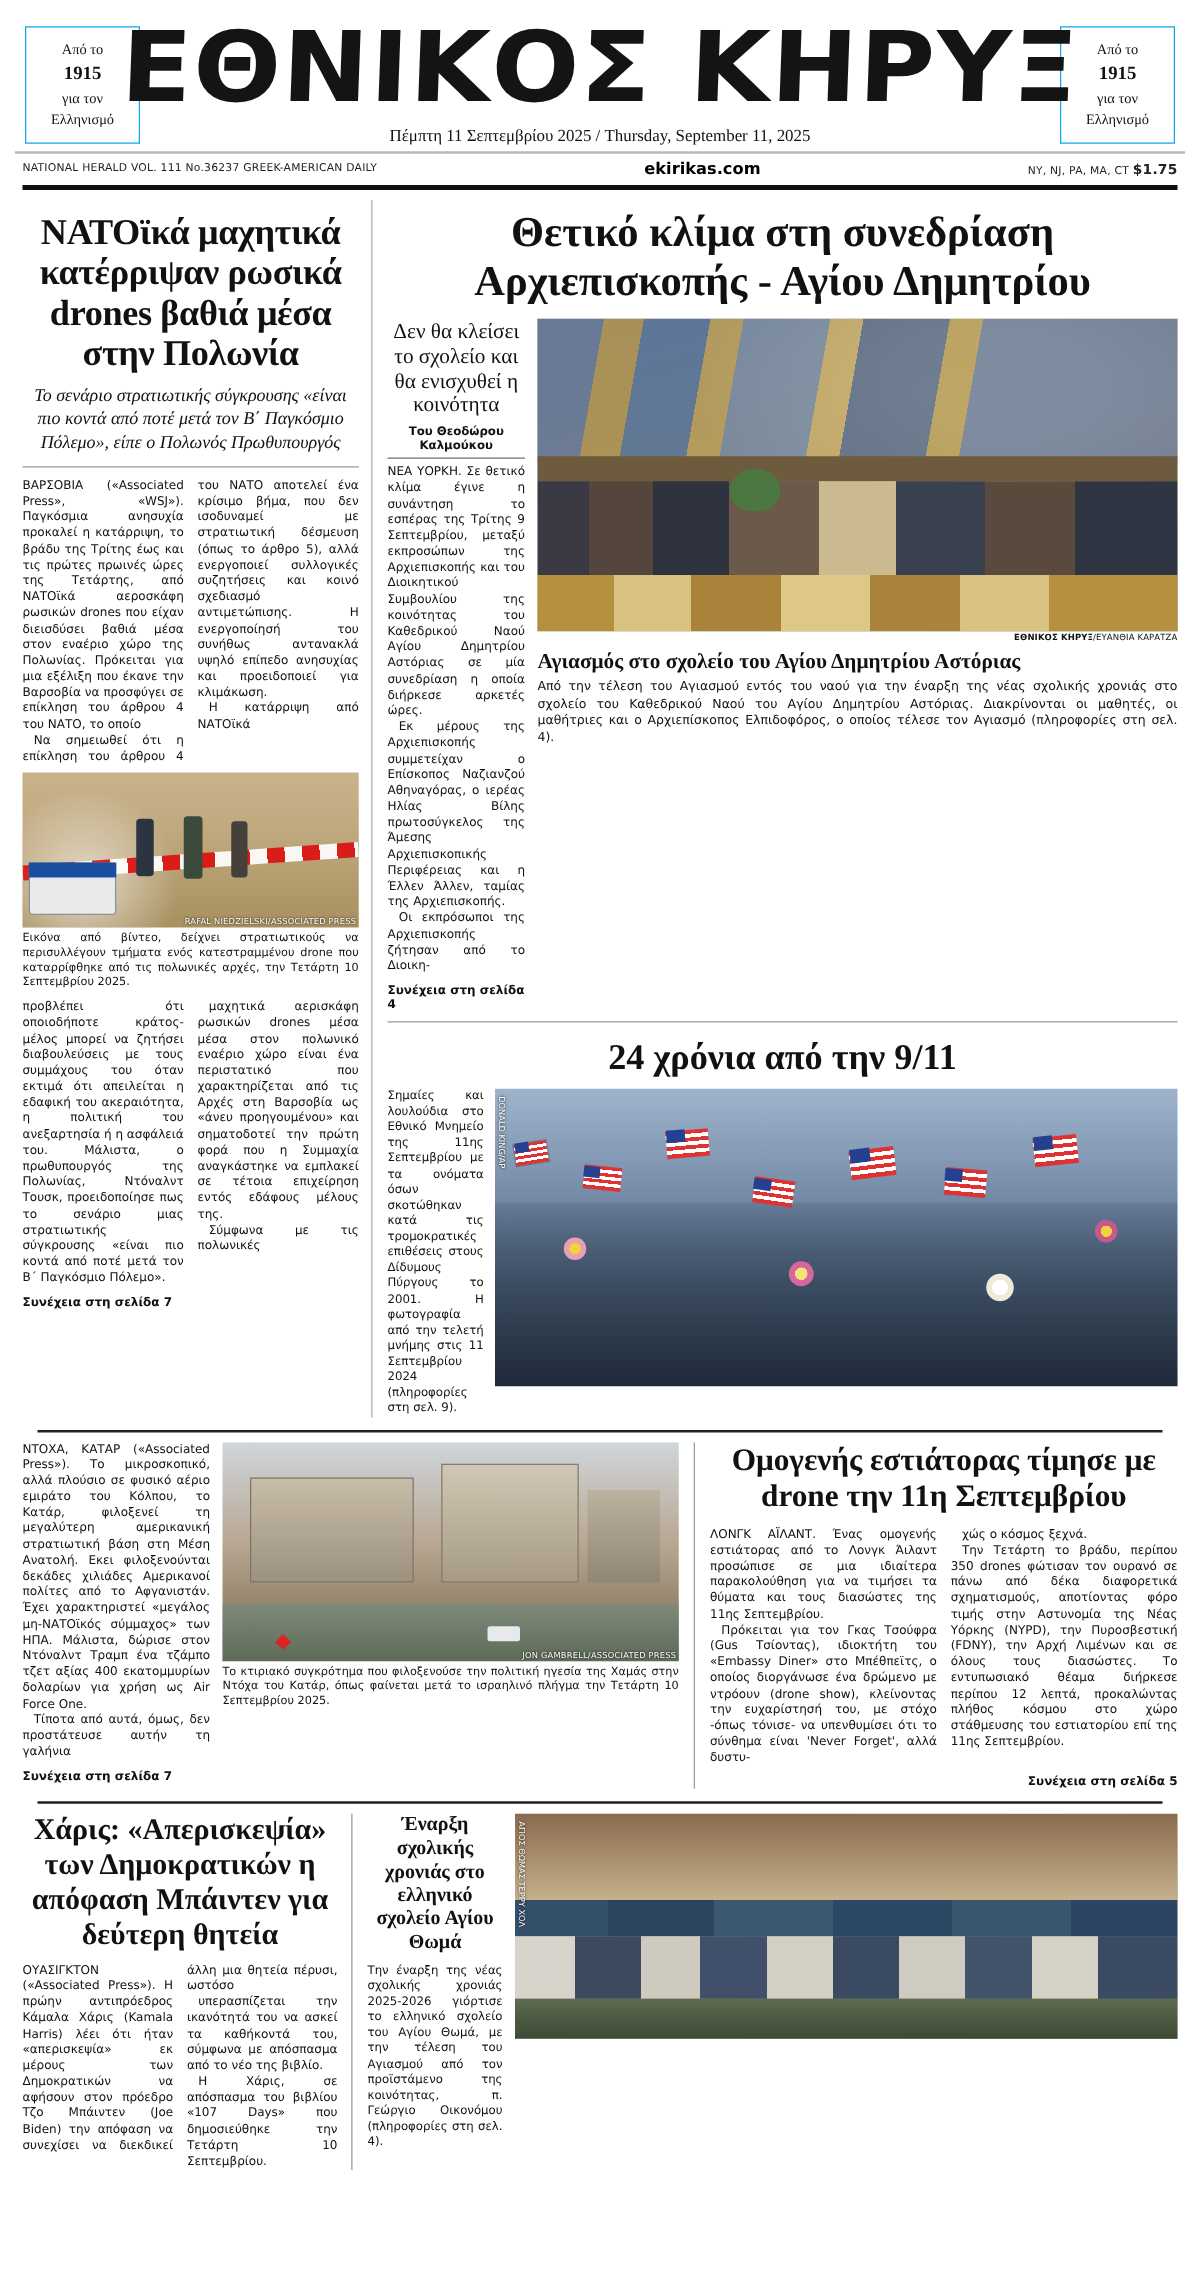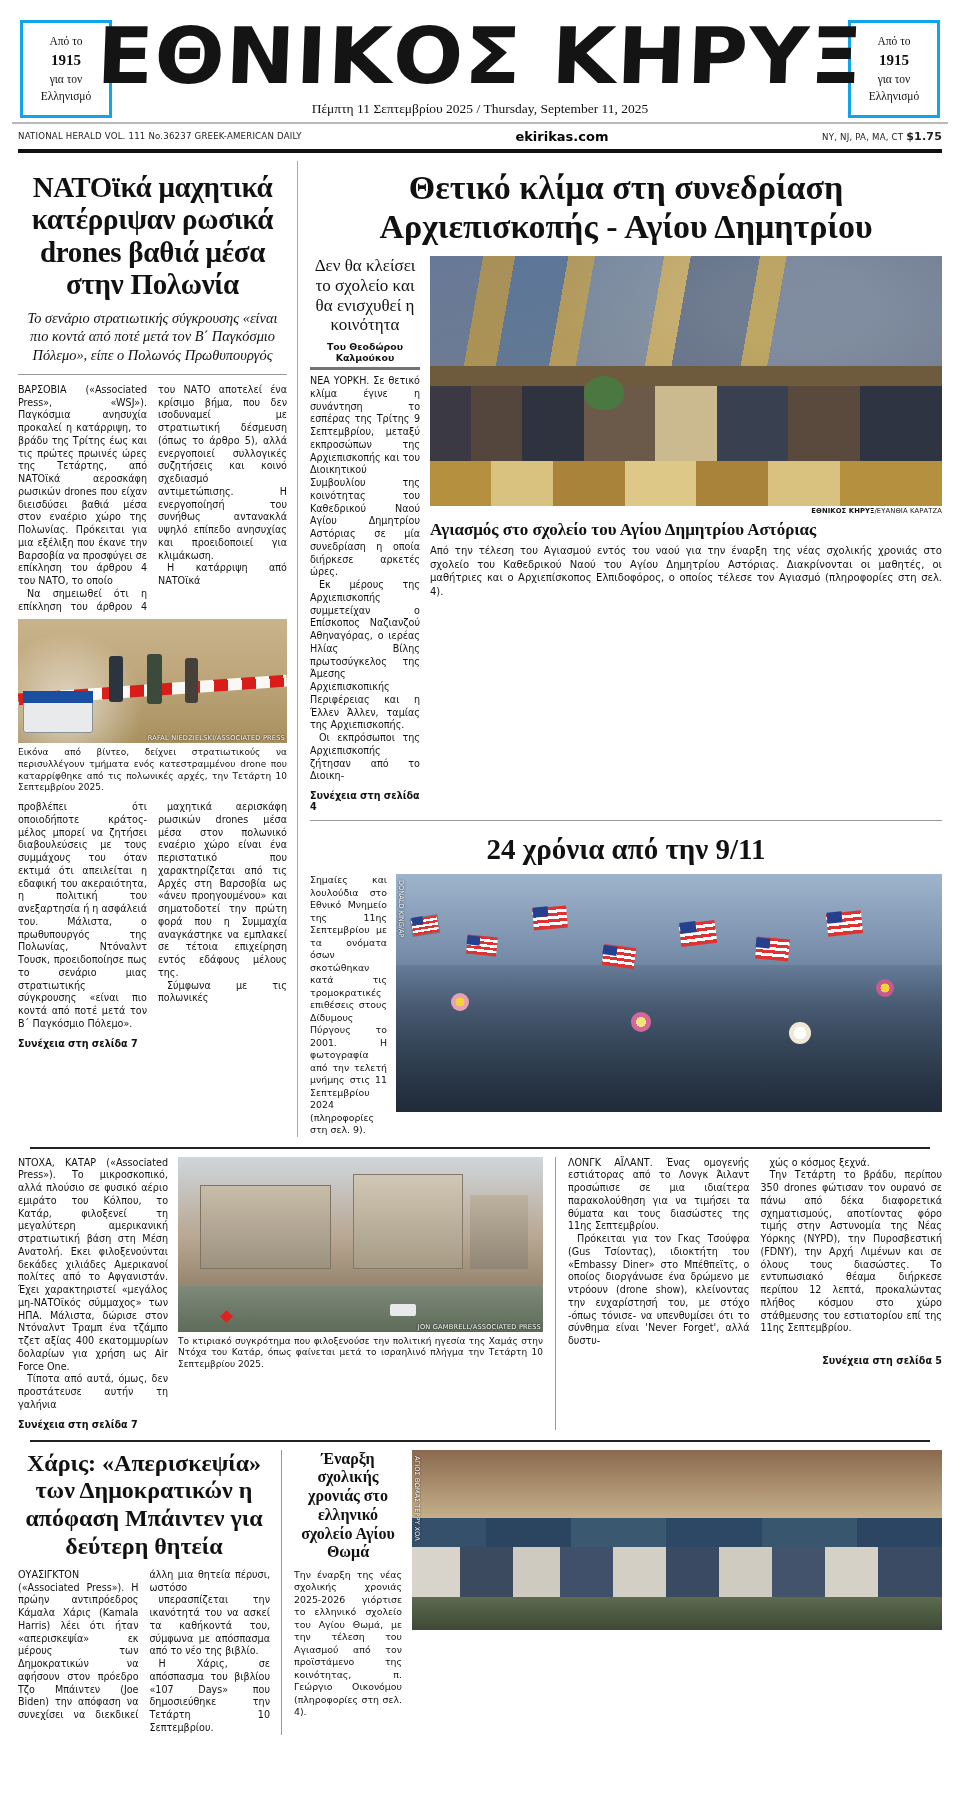--- a/index.html
+++ b/index.html
@@ -9,21 +9,21 @@
     background:#ffffff;
     font-family:"Liberation Serif", serif;
     color:#111;
     overflow:hidden;
   }
   .page { width:960px; height:1820px; position:relative; padding:0 12px; }
 
   
   .masthead { display:flex; align-items:center; justify-content:space-between; padding:20px 8px 4px 8px; }
   .since-box {
-    width:92px; border:3px solid #0ea5e9; text-align:center;
+    width:92px; border:1px solid #0ea5e9; text-align:center;
     padding:10px 17px; line-height:1.45; font-size:11.5px; color:#111;
     font-family:"Liberation Serif", serif;
   }
   .since-box .yr { font-size:15px; font-weight:bold; display:block; }
   .since-box span { display:block; }
   .logo-wrap { flex:1; text-align:center; }
   .logo {
     font-family:"DejaVu Sans", sans-serif;
     font-weight:bold; font-size:78px; letter-spacing:1px;
     line-height:.92; color:#141414;
@@ -76,21 +76,21 @@
 
   .sub-flex { display:flex; }
   .subcol { width:120px; padding-right:10px; }
   h2.subhead {
     font-family:"Liberation Serif", serif; font-size:17px; line-height:1.16;
     text-align:center; margin:0 0 6px 0; font-weight:normal;
   }
   .byline {
     font-size:9.4px; font-weight:bold; text-align:center;
     font-family:"DejaVu Sans", sans-serif;
-    border-bottom:3px solid #737373; padding-bottom:4px; margin-bottom:5px;
+    border-bottom:1px solid #737373; padding-bottom:4px; margin-bottom:5px;
   }
 
   
   .photo { position:relative; overflow:hidden; background:#777; }
   .credit {
     position:absolute; right:2px; bottom:1px;
     font-family:"DejaVu Sans", sans-serif; font-size:6.6px; color:#fff;
     letter-spacing:.2px; text-shadow:0 0 2px #000;
   }
   .credit-below {
@@ -293,20 +293,21 @@
             <div style="position:absolute;left:12%;bottom:6%;width:9px;height:9px;background:#d22;transform:rotate(45deg);"></div>
             <div style="position:absolute;left:58%;bottom:9%;width:26px;height:12px;background:#e8e9ea;border-radius:2px;"></div>
             <div class="credit">JON GAMBRELL/ΑSSOCIATED PRESS</div>
           </div>
           <div class="cap-small">Το κτιριακό συγκρότημα που φιλοξενούσε την πολιτική ηγεσία της Χαμάς στην Ντόχα του Κατάρ, όπως φαίνεται μετά το ισραηλινό πλήγμα την Τετάρτη 10 Σεπτεμβρίου 2025.</div>
         </div>
       </div>
     </div>
 
     <div style="flex:1;padding-left:12px;">
+      <h2 style="font-family:'Liberation Serif',serif;font-weight:bold;font-size:25px;line-height:1.17;text-align:center;margin:0 0 10px 0;">Ομογενής εστιάτορας τίμησε με drone την 11η Σεπτεμβρίου</h2>
       <div class="twocol bodytext">
         <p class="first">ΛΟΝΓΚ ΑΪΛΑΝΤ. Ένας ομογενής εστιάτορας από το Λονγκ Άιλαντ προσώπισε σε μια ιδιαίτερα παρακολούθηση για να τιμήσει τα θύματα και τους διασώστες της 11ης Σεπτεμβρίου.</p>
         <p>Πρόκειται για τον Γκας Τσούφρα (Gus Τσίοντας), ιδιοκτήτη του «Embassy Diner» στο Μπέθπεϊτς, ο οποίος διοργάνωσε ένα δρώμενο με ντρόουν (drone show), κλείνοντας την ευχαρίστησή του, με στόχο -όπως τόνισε- να υπενθυμίσει ότι το σύνθημα είναι 'Never Forget', αλλά δυστυ-</p>
         <p>χώς ο κόσμος ξεχνά.</p>
         <p>Την Τετάρτη το βράδυ, περίπου 350 drones φώτισαν τον ουρανό σε πάνω από δέκα διαφορετικά σχηματισμούς, αποτίοντας φόρο τιμής στην Αστυνομία της Νέας Υόρκης (NYPD), την Πυροσβεστική (FDNY), την Αρχή Λιμένων και σε όλους τους διασώστες. Το εντυπωσιακό θέαμα διήρκεσε περίπου 12 λεπτά, προκαλώντας πλήθος κόσμου στο χώρο στάθμευσης του εστιατορίου επί της 11ης Σεπτεμβρίου.</p>
       </div>
       <div class="cont" style="text-align:right;">Συνέχεια στη σελίδα 5</div>
     </div>
   </div>
 

